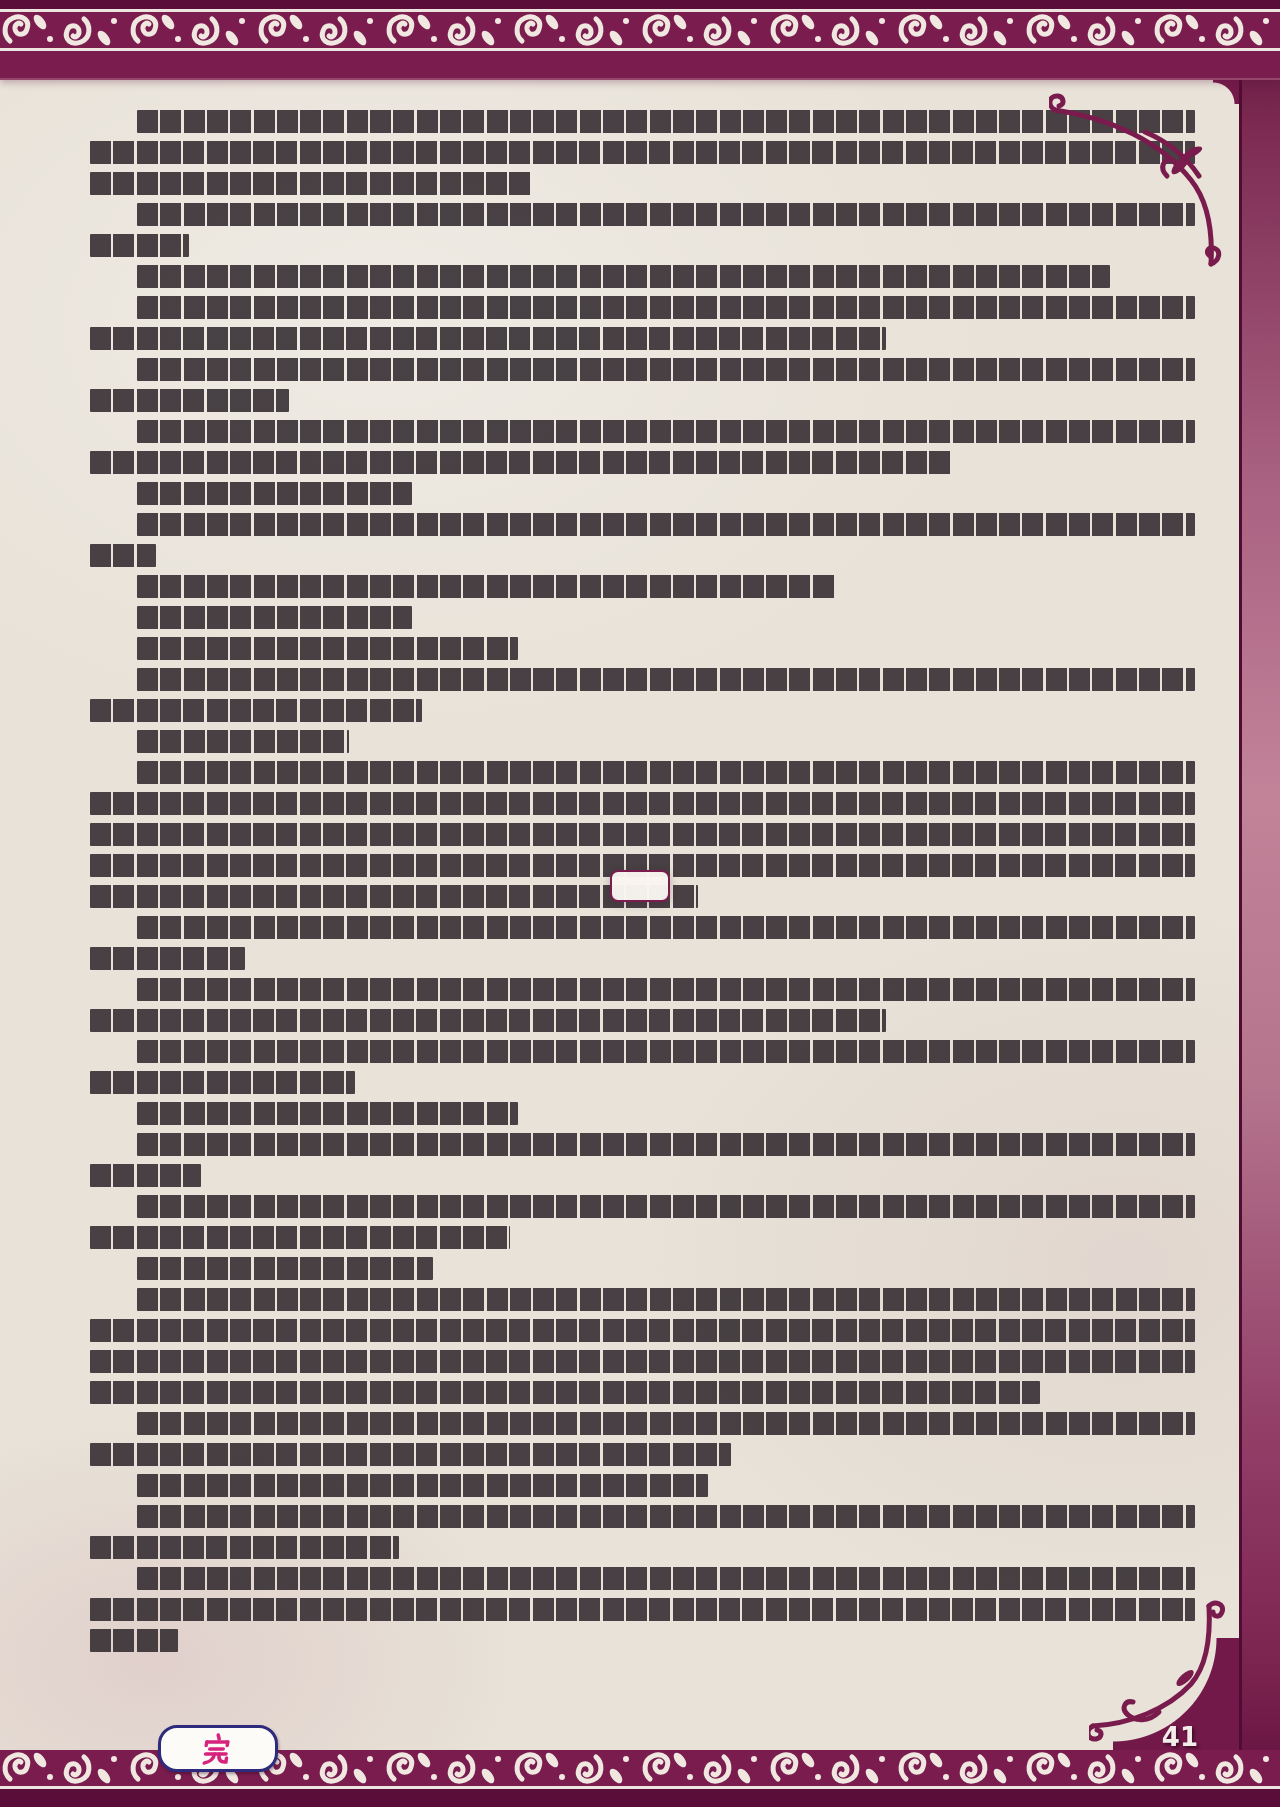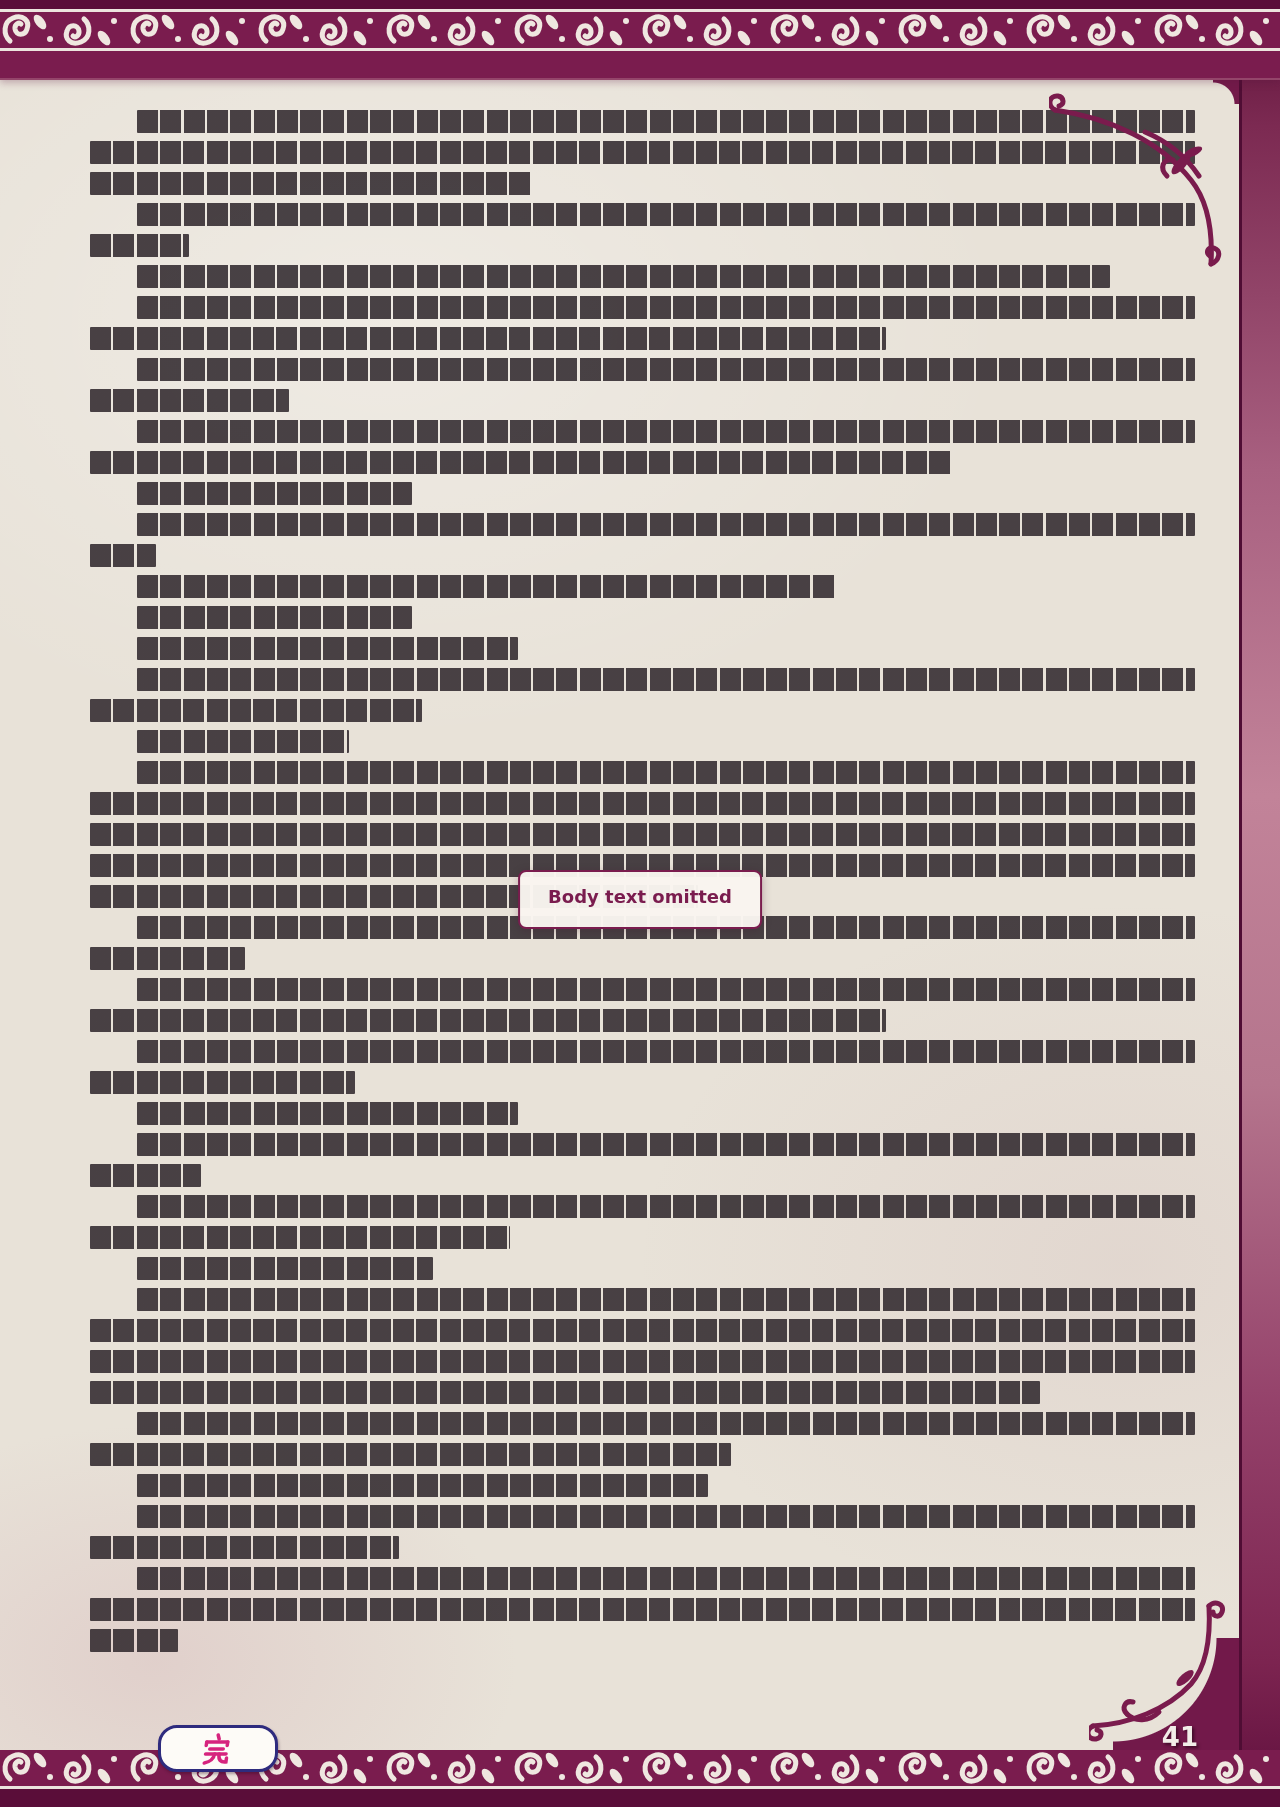--- a/index.html
+++ b/index.html
@@ -269,21 +269,20 @@
       </div>
       <div class="tl">
         <div class="tbar" style="width: 100%;"></div>
       </div>
       <div class="tl">
         <div class="tbar" style="width: 8%;"></div>
       </div>
     </div>
 
   <div class="notice">
-    <div class="t">Body text omitted</div>
   </div>
 
   <div class="end-badge">
     <span class="sr-only">完</span>
     <svg width="32" height="32" viewBox="0 0 64 64" xmlns="http://www.w3.org/2000/svg">
       <g transform="skewX(-8)" stroke="#d6247e" stroke-width="7" fill="none" stroke-linecap="round">
         <path d="M33 4 L36 12"></path>
         <path d="M12 18 L12 25"></path>
         <path d="M12 18 H54"></path>
         <path d="M54 18 L54 25"></path>

